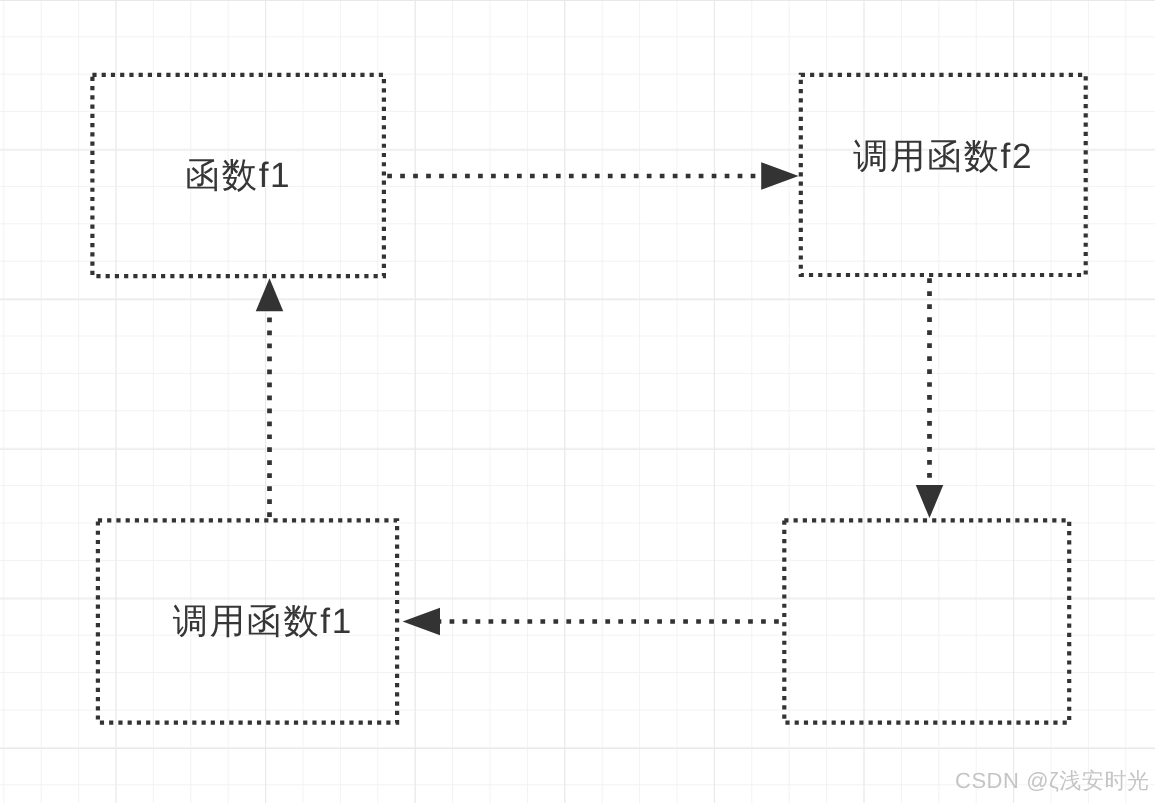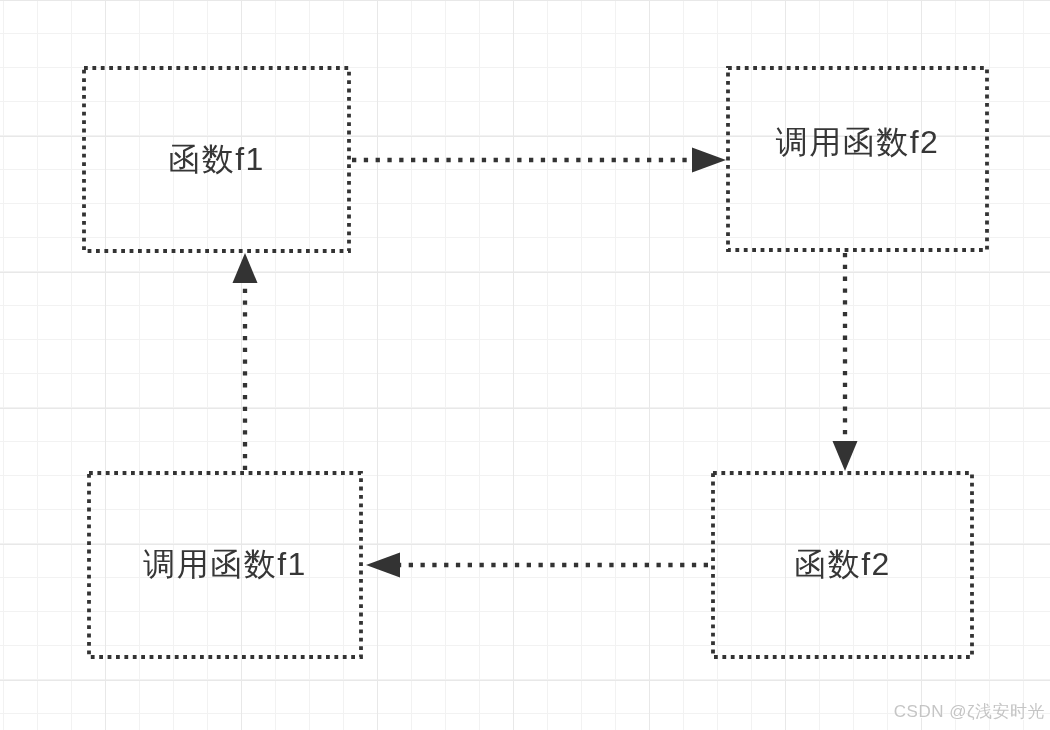--- a/index.html
+++ b/index.html
@@ -36,27 +36,27 @@
     align-items: center;
     justify-content: center;
     font-size: 32px;
     letter-spacing: 1.5px;
     color: #363636;
     white-space: nowrap;
     user-select: none;
   }
   .label-f1     { left:  84px; top:  68px; width: 265px; height: 183px; }
   .label-callf2 { left: 728px; top:  52px; width: 259px; height: 182px; }
-  .label-callf1 { left:  89px; top: 473px; width: 272px; height: 184px; }
+  .label-callf1 { left:  103px; top: 473px; width: 272px; height: 184px; }
   .label-f2     { left: 713px; top: 473px; width: 259px; height: 184px; }
   .watermark {
     position: absolute;
     right: 5px;
     bottom: 7px;
-    font-size: 17px;
+    font-size: 20px;
     color: #c5c5c5;
     text-shadow: 1px 1px 0 #ffffff;
     letter-spacing: 0.5px;
     user-select: none;
   }
 </style>
 </head>
 <body>
 
 <div class="canvas">
@@ -81,17 +81,16 @@
       <polygon points="692,147.5 692,172.5 726,160"></polygon>
       <polygon points="832.5,441 857.5,441 845,471"></polygon>
       <polygon points="400,552.5 400,577.5 366,565"></polygon>
       <polygon points="232.5,283 257.5,283 245,253"></polygon>
     </g>
   </svg>
 
   <div class="node-label label-f1">函数f1</div>
   <div class="node-label label-callf2">调用函数f2</div>
   <div class="node-label label-callf1">调用函数f1</div>
-  <div class="node-label label-f2">函数f2</div>
 
   <div class="watermark">CSDN @ζ浅安时光</div>
 
 </div>
 
 </body></html>

